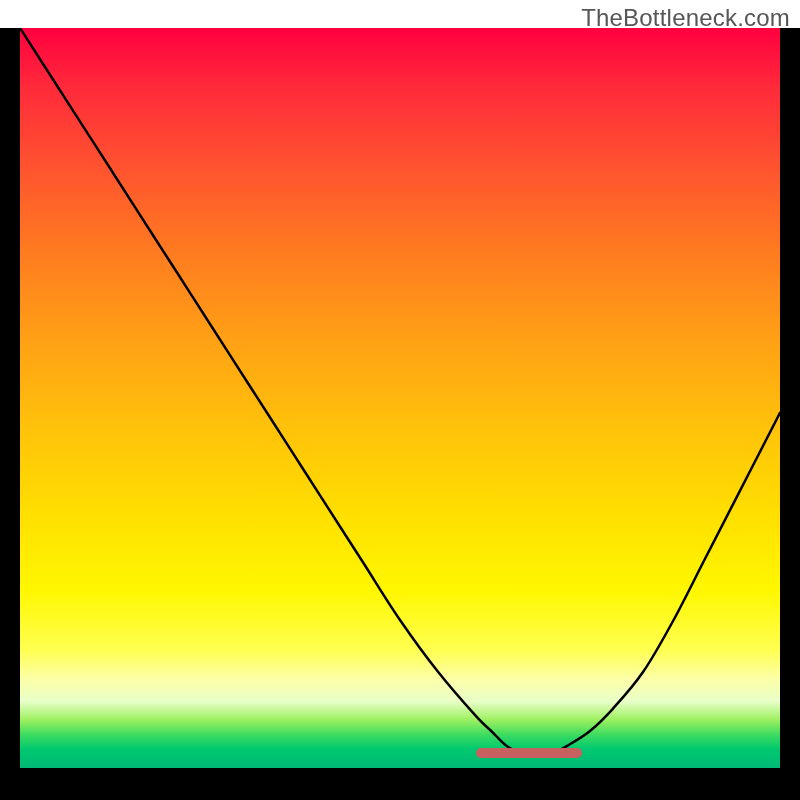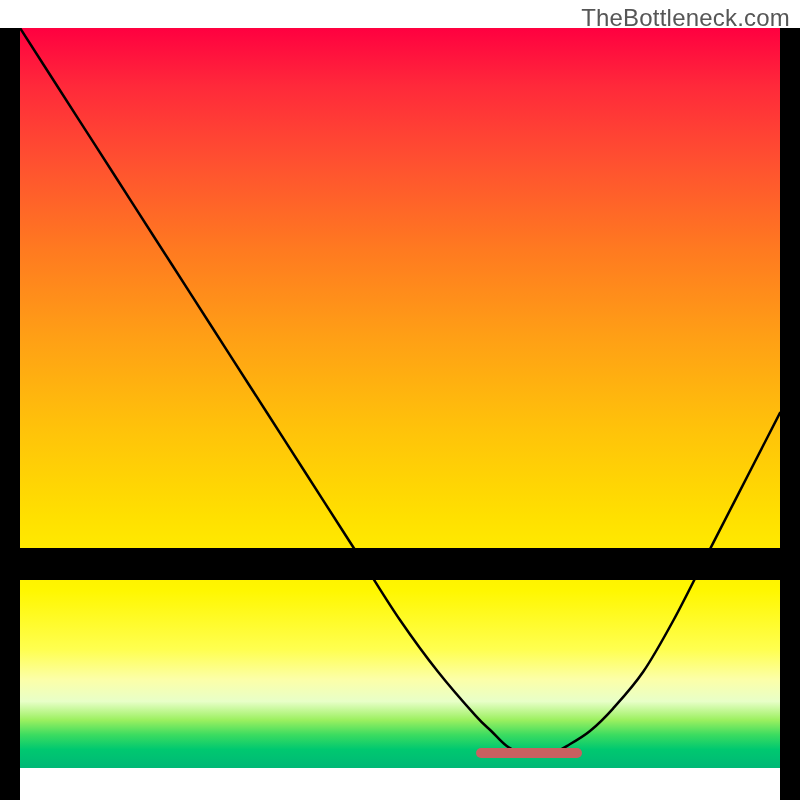--- a/index.html
+++ b/index.html
@@ -1,20 +1,20 @@
 <!DOCTYPE html>
 <html><head>
 <meta charset="utf-8">
 <style>
   * { margin: 0; padding: 0; box-sizing: border-box; }
   html, body { width: 800px; height: 800px; overflow: hidden; background: #fff; }
   .container {
     position: relative;
     width: 800px;
-    height: 580px;
+    height: 800px;
   }
   .watermark {
     position: absolute;
     top: 4px;
     right: 10px;
     font-family: Arial, Helvetica, sans-serif;
     font-size: 24px;
     color: #565656;
     letter-spacing: 0.2px;
     z-index: 4;

